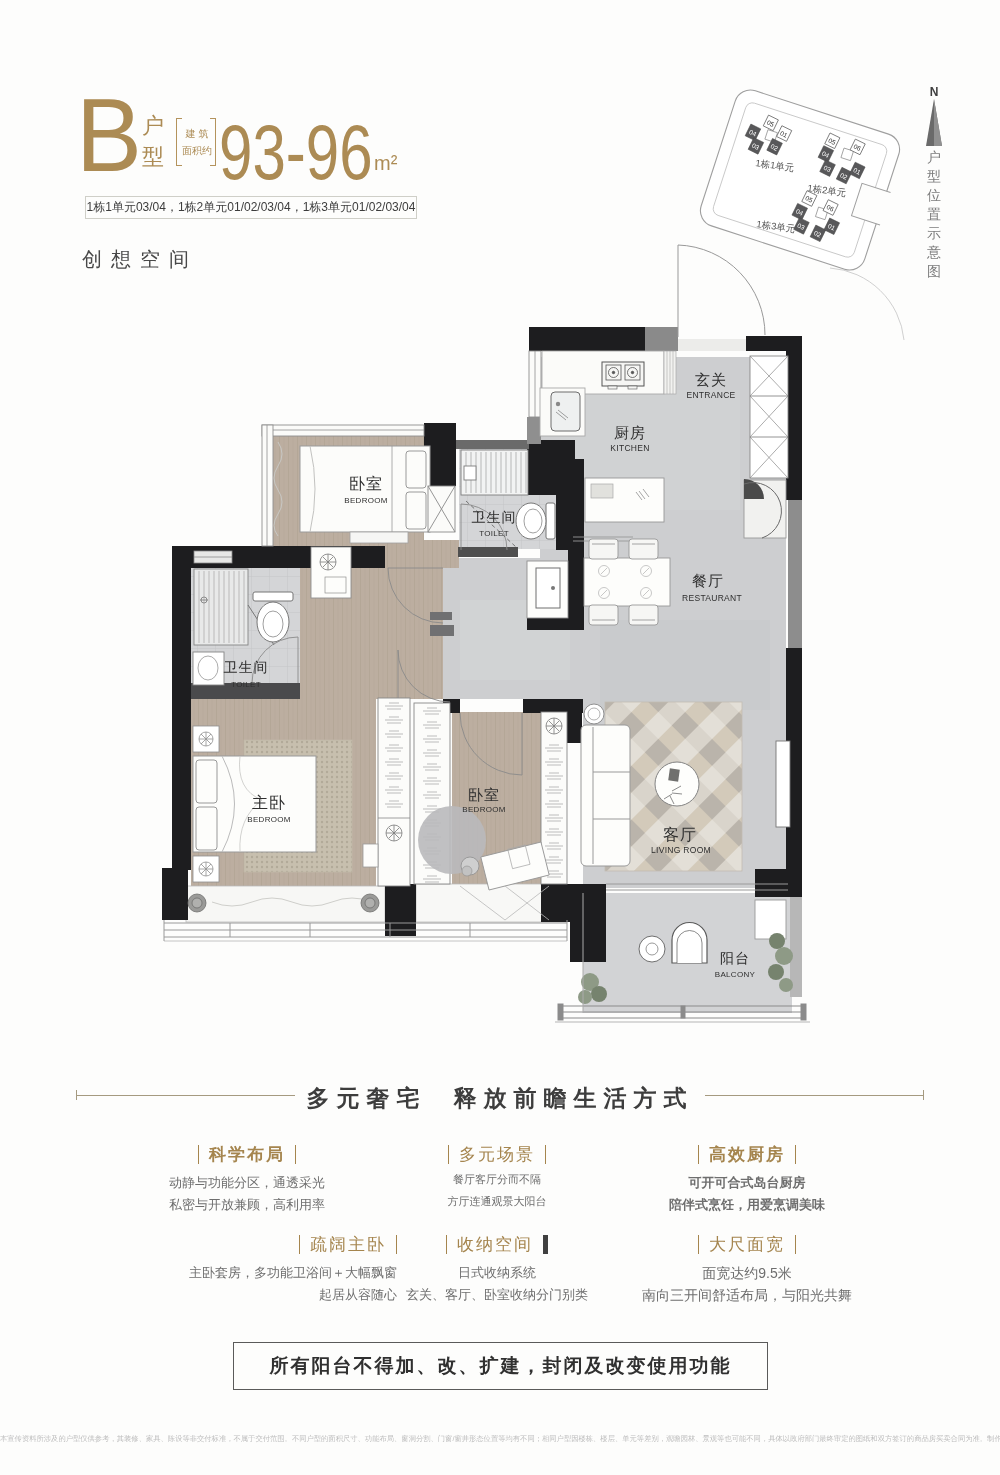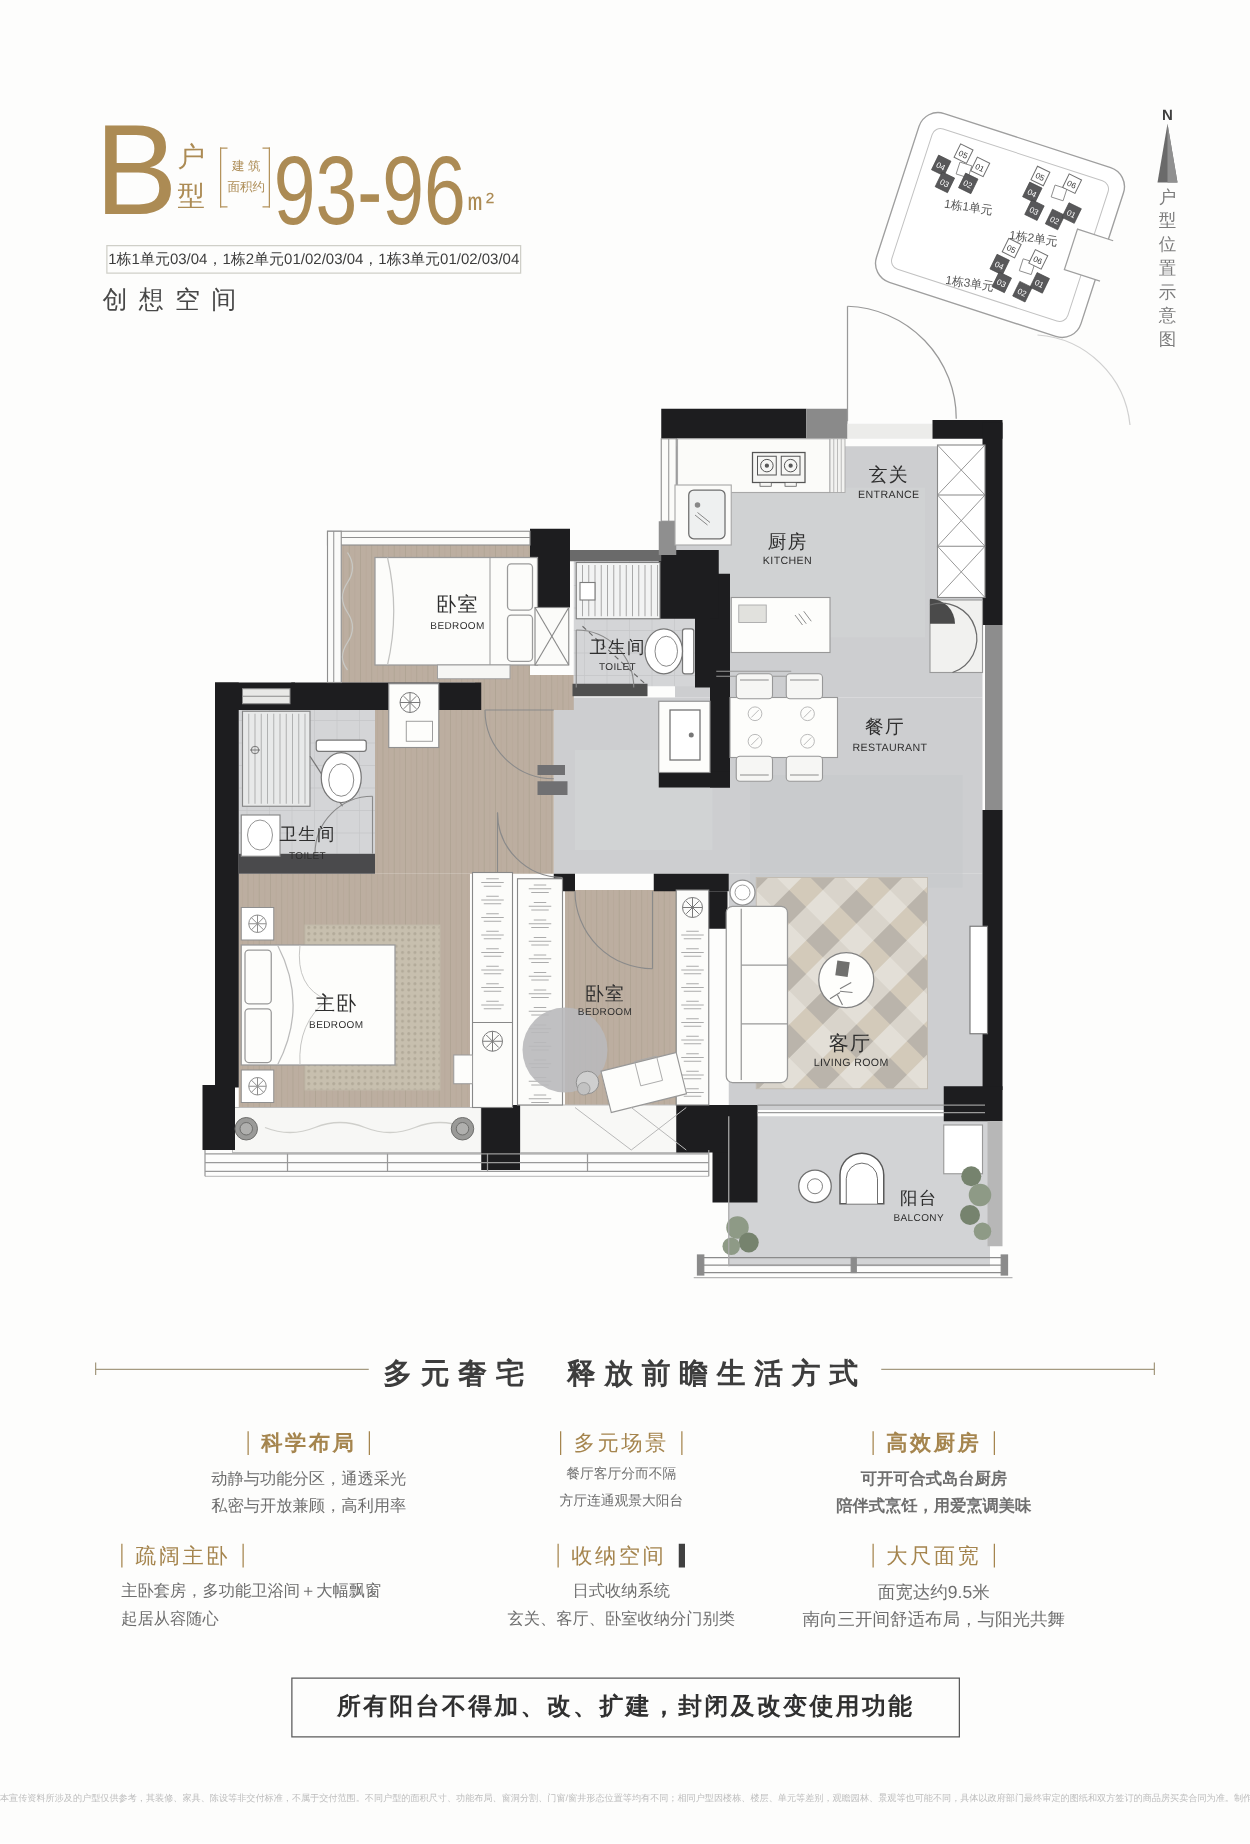--- a/index.html
+++ b/index.html
@@ -17,25 +17,25 @@
 <div class="abs gold" style="left:142px;top:110px;font-size:22px;line-height:31px;width:24px;">户型</div>
 
 <div class="abs gold" style="left:176px;top:118px;width:40px;height:48px;">
   <div class="abs" style="left:0;top:0;width:5px;height:46px;border:1px solid #b4935c;border-right:none;"></div>
   <div class="abs" style="right:0;top:0;width:5px;height:46px;border:1px solid #b4935c;border-left:none;"></div>
   <div class="abs" style="left:6px;top:7px;font-size:10px;line-height:17px;width:30px;text-align:center;">建 筑<br>面积约</div>
 </div>
 
 <div class="abs gold" style="left:219px;top:113px;font-size:78px;line-height:78px;transform:scaleX(0.77);transform-origin:left top;">93-96</div>
 
-<div class="abs gold" style="left:374px;top:152px;font-size:20px;font-family:Liberation Mono, monospace;">m²</div>
+<div class="abs gold" style="left:374px;top:152px;font-size:20px;">m²</div>
 
 <div class="abs" style="left:85px;top:196px;width:330px;height:21px;border:1px solid #cfcfc8;color:#3c3c3c;font-size:12px;line-height:21px;text-align:center;white-space:nowrap;">1栋1单元03/04，1栋2单元01/02/03/04，1栋3单元01/02/03/04</div>
 
-<div class="abs" style="left:82px;top:226px;font-size:20px;color:#484848;letter-spacing:9px;">创想空间</div>
+<div class="abs" style="left:82px;top:246px;font-size:20px;color:#484848;letter-spacing:9px;">创想空间</div>
 
 <svg class="abs" style="left:0;top:0;" width="1000" height="1475" viewBox="0 0 1000 1475">
 <defs>
   <pattern id="wood" width="9" height="200" patternUnits="userSpaceOnUse">
     <rect width="9" height="200" fill="#bcaea0"></rect>
     <line x1="0" y1="0" x2="0" y2="200" stroke="#aca08f" stroke-width="1"></line>
     <line x1="5" y1="0" x2="5" y2="200" stroke="#b4a697" stroke-width="0.5"></line>
   </pattern>
   <pattern id="tile" width="18" height="18" patternUnits="userSpaceOnUse">
     <rect width="18" height="18" fill="#d4d5d7"></rect>
@@ -726,21 +726,21 @@
 <div class="abs" style="left:347px;top:1143px;width:300px;text-align:center;">
   <div style="font-size:17px;color:#a5854e;letter-spacing:2px;"><span style="border-left:1px solid #a5854e;border-right:1px solid #a5854e;padding:0 10px;">多元场景</span></div>
   <div style="margin-top:2px;font-size:11px;color:#6e6e6e;line-height:22px;">餐厅客厅分而不隔<br>方厅连通观景大阳台</div>
 </div>
 
 <div class="abs" style="left:597px;top:1143px;width:300px;text-align:center;font-weight:bold;">
   <div style="font-size:17px;color:#a5854e;letter-spacing:2px;"><span style="border-left:1px solid #a5854e;border-right:1px solid #a5854e;padding:0 10px;">高效厨房</span></div>
   <div style="margin-top:6px;font-size:13px;color:#6e6e6e;line-height:22px;">可开可合式岛台厨房<br>陪伴式烹饪，用爱烹调美味</div>
 </div>
 
-<div class="abs" style="left:97px;top:1233px;width:300px;text-align:left;">
+<div class="abs" style="left:97px;top:1233px;width:300px;text-align:right;">
   <div style="font-size:17px;color:#a5854e;letter-spacing:2px;"><span style="border-left:1px solid #a5854e;border-right:1px solid #a5854e;padding:0 10px;">疏阔主卧</span></div>
   <div style="margin-top:6px;font-size:13px;color:#6e6e6e;line-height:22px;">主卧套房，多功能卫浴间＋大幅飘窗<br>起居从容随心</div>
 </div>
 
 <div class="abs" style="left:347px;top:1233px;width:300px;text-align:center;">
   <div style="font-size:17px;color:#a5854e;letter-spacing:2px;"><span style="border-left:1px solid #a5854e;border-right:5px solid #404040;padding:0 10px;">收纳空间</span></div>
   <div style="margin-top:6px;font-size:13px;color:#6e6e6e;line-height:22px;">日式收纳系统<br>玄关、客厅、卧室收纳分门别类</div>
 </div>
 
 <div class="abs" style="left:597px;top:1233px;width:300px;text-align:center;">

